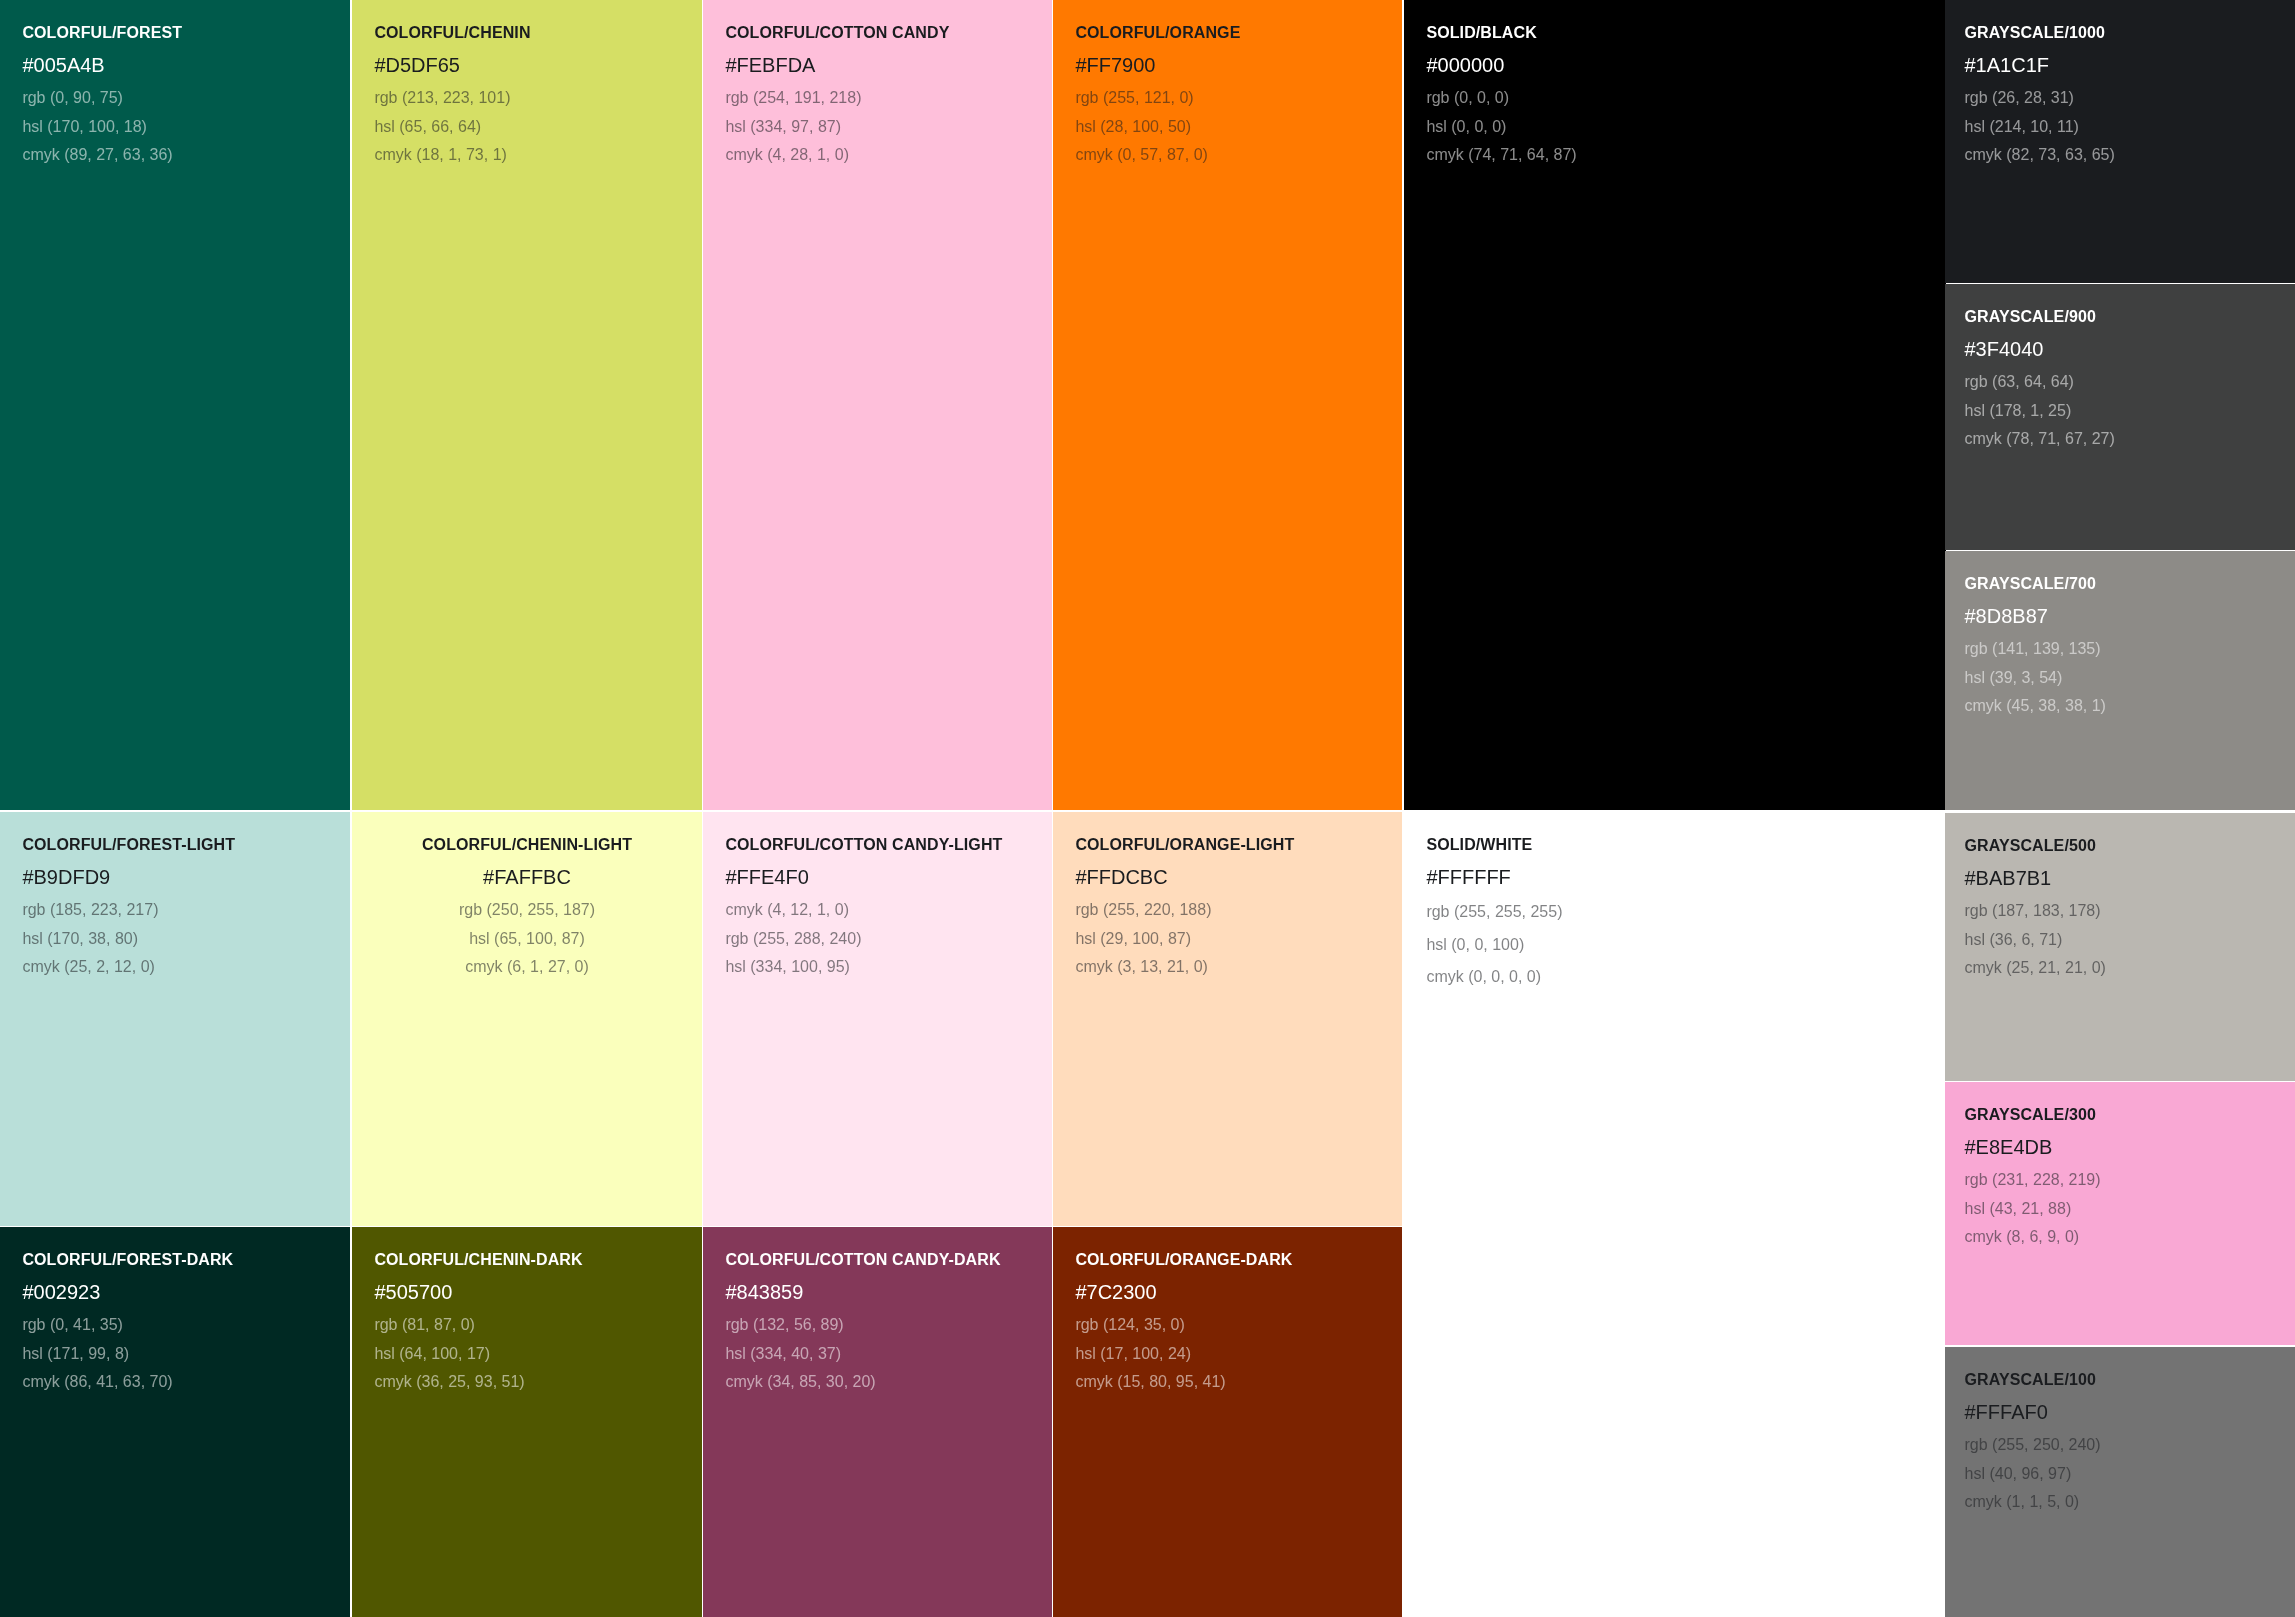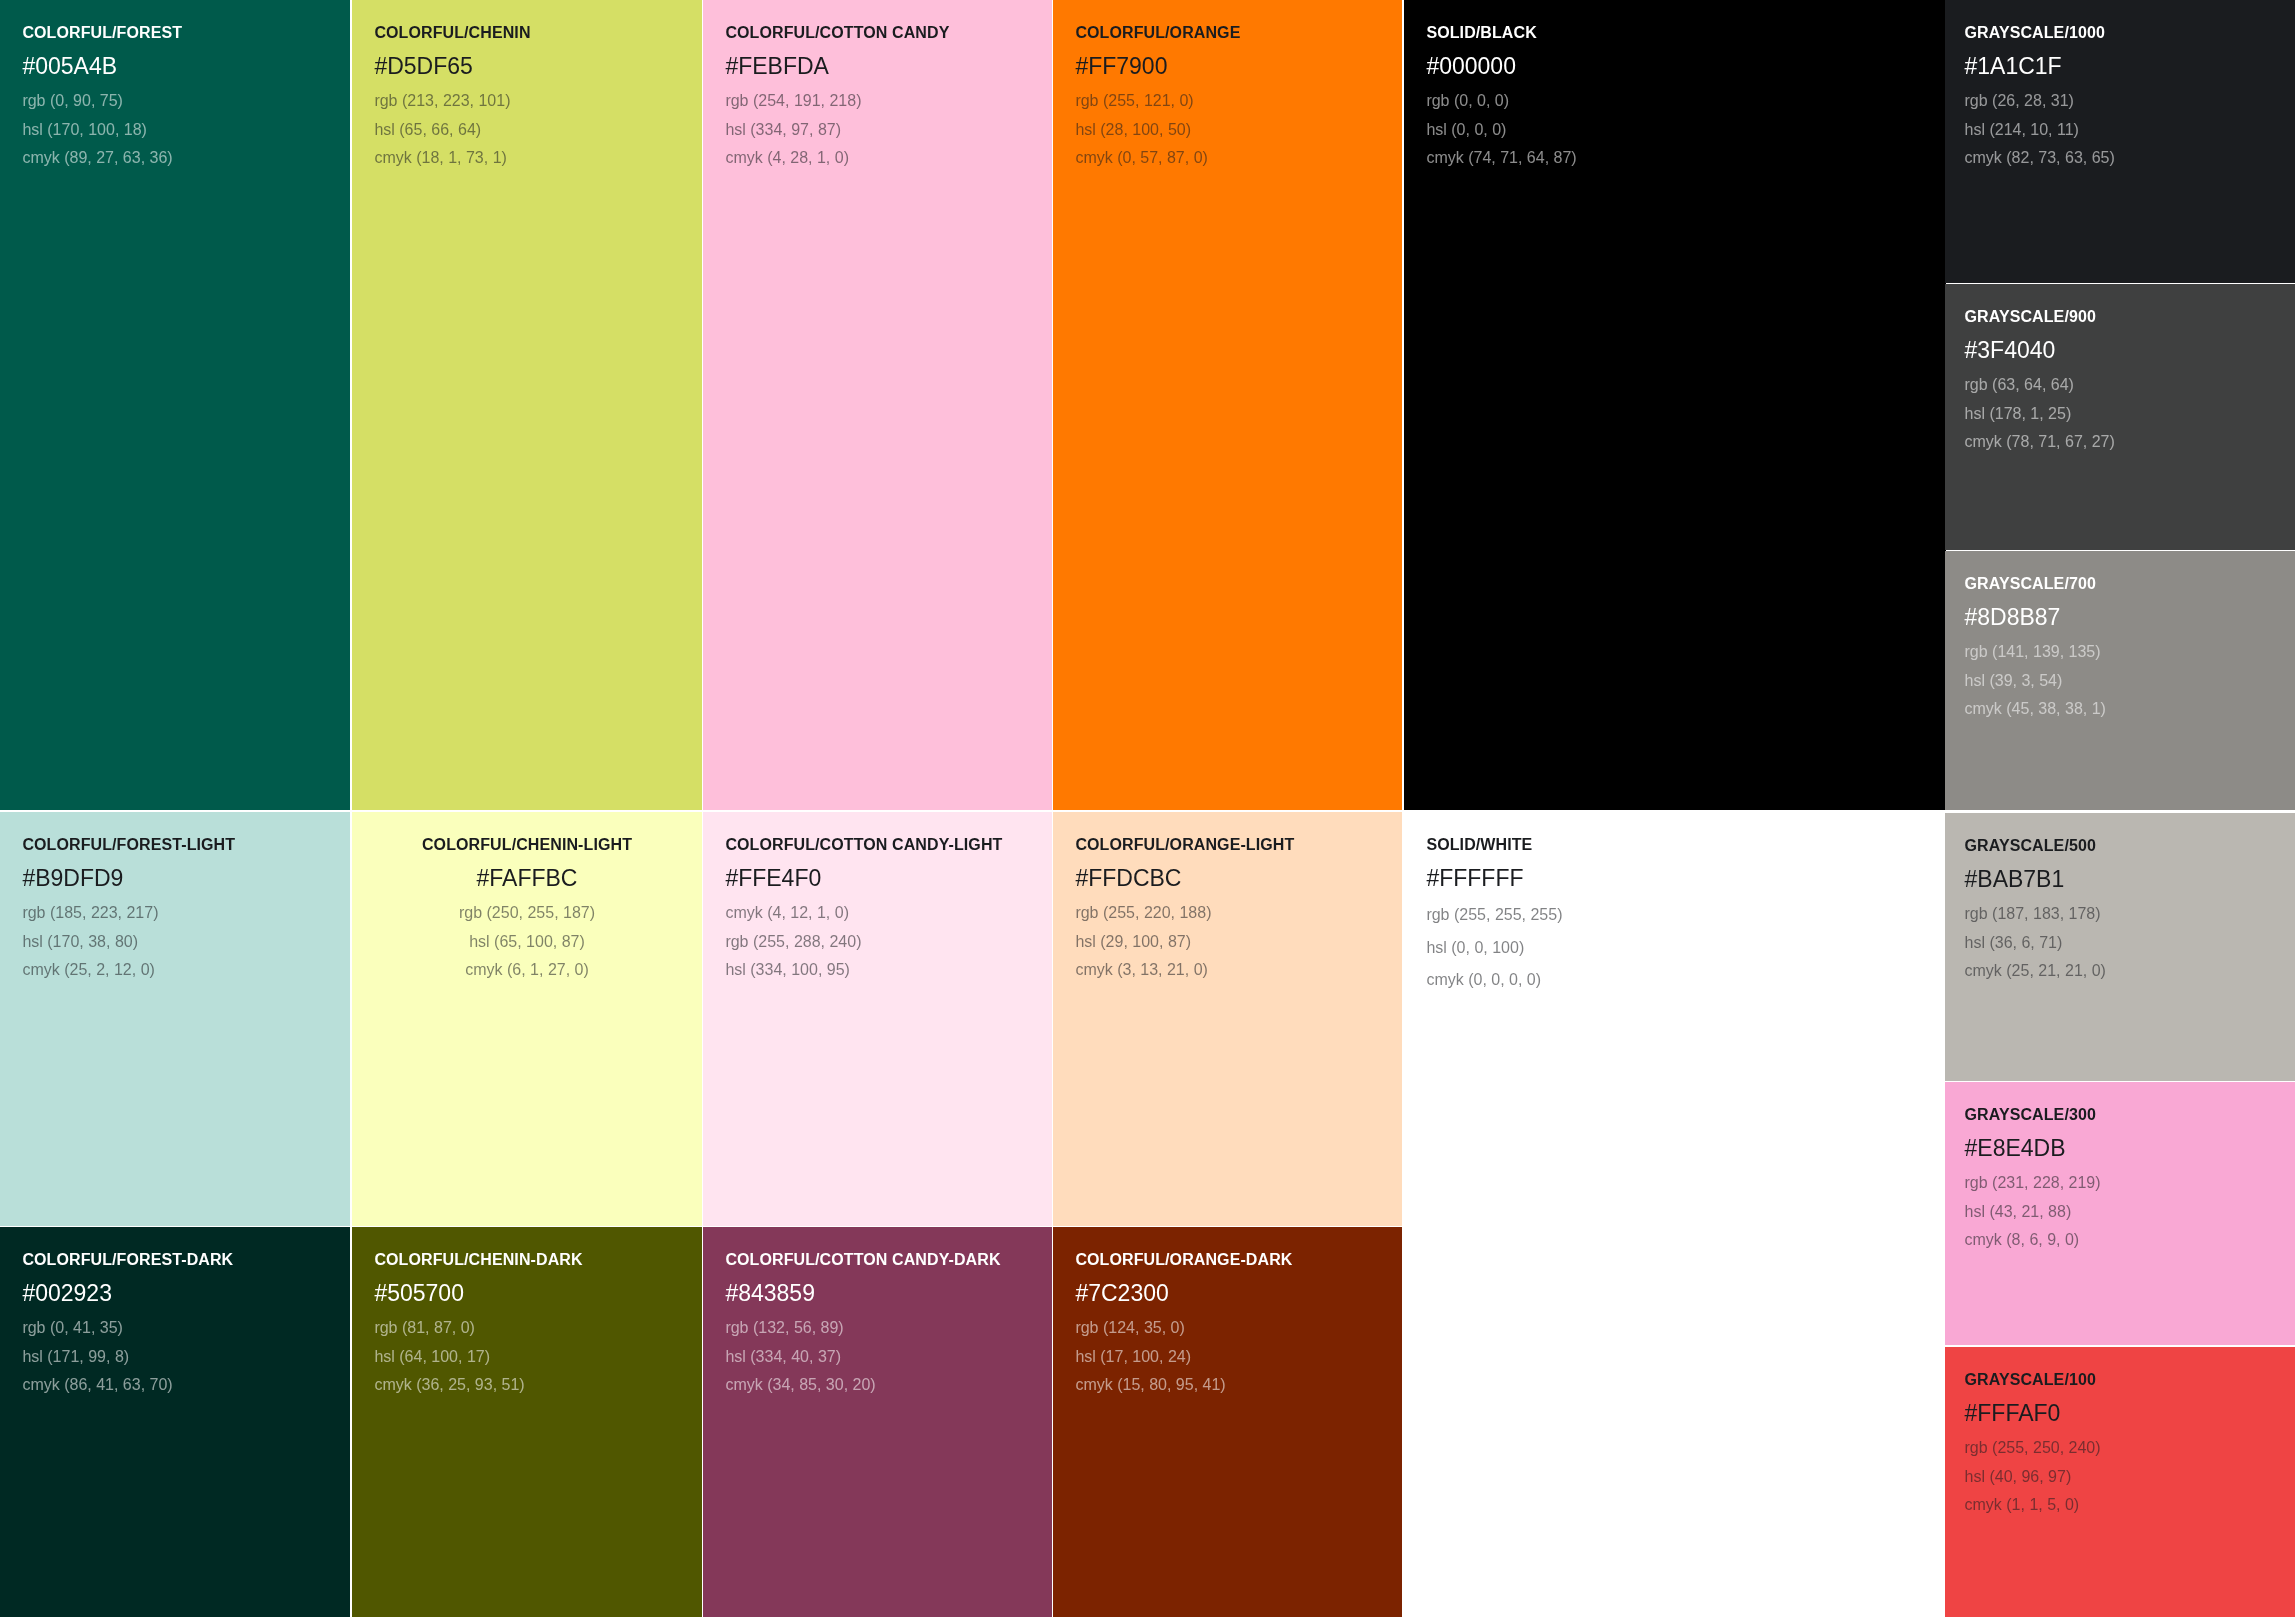--- a/index.html
+++ b/index.html
@@ -14,21 +14,21 @@
 
   .c-name {
     font-size:16px;
     font-weight:bold;
     letter-spacing:0.1px;
     line-height:1.0;
     margin-bottom:13.5px;
     white-space:nowrap;
   }
   .c-hex {
-    font-size:23px;
+    font-size:20px;
     font-weight:400;
     line-height:1.0;
     margin-bottom:15px;
     white-space:nowrap;
   }
   .c-line {
     font-size:16px;
     font-weight:400;
     line-height:1.0;
     margin-bottom:12.7px;
@@ -174,21 +174,21 @@
     </div>
     <div class="cell tone-dark gs" style="left: 1945px; top: 1082px; width: 350px; height: 263px; background: #f9a8d4;">
       <div class="pad">
         <div class="c-name">GRAYSCALE/300</div>
         <div class="c-hex">#E8E4DB</div>
         <div class="c-line">rgb (231, 228, 219)</div>
         <div class="c-line">hsl (43, 21, 88)</div>
         <div class="c-line">cmyk (8, 6, 9, 0)</div>
       </div>
     </div>
-    <div class="cell tone-dark gs" style="left: 1945px; top: 1347px; width: 350px; height: 271px; background: #ef4444;">
+    <div class="cell tone-dark gs" style="left: 1945px; top: 1347px; width: 350px; height: 271px; background: #737373;">
       <div class="pad">
         <div class="c-name">GRAYSCALE/100</div>
         <div class="c-hex">#FFFAF0</div>
         <div class="c-line">rgb (255, 250, 240)</div>
         <div class="c-line">hsl (40, 96, 97)</div>
         <div class="c-line">cmyk (1, 1, 5, 0)</div>
       </div>
     </div>
     <div class="cell tone-light" style="left: 0px; top: 1227px; width: 350px; height: 391px; background: rgb(0, 41, 35);">
       <div class="pad">

